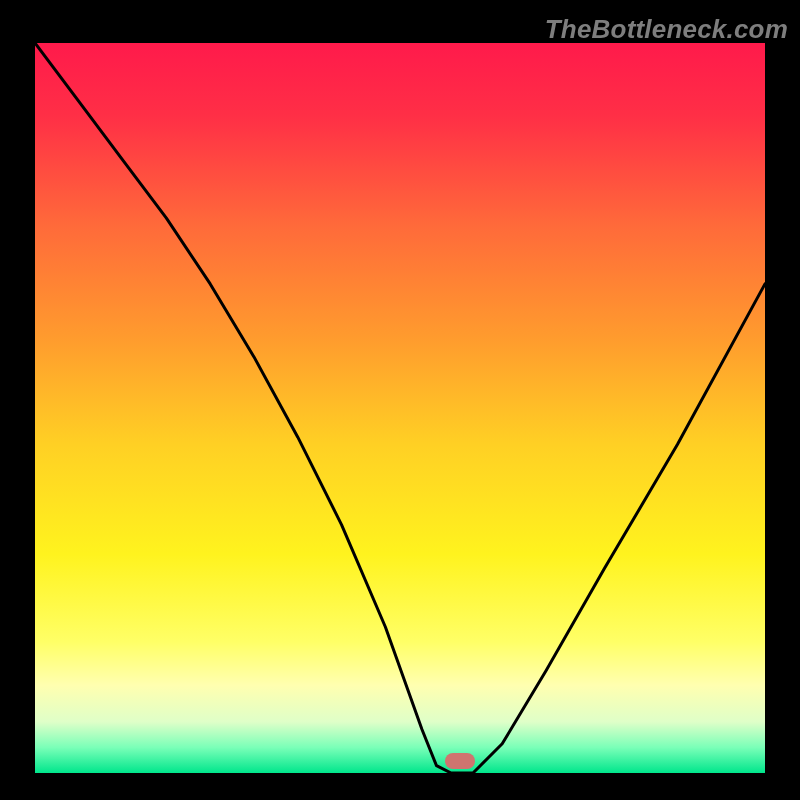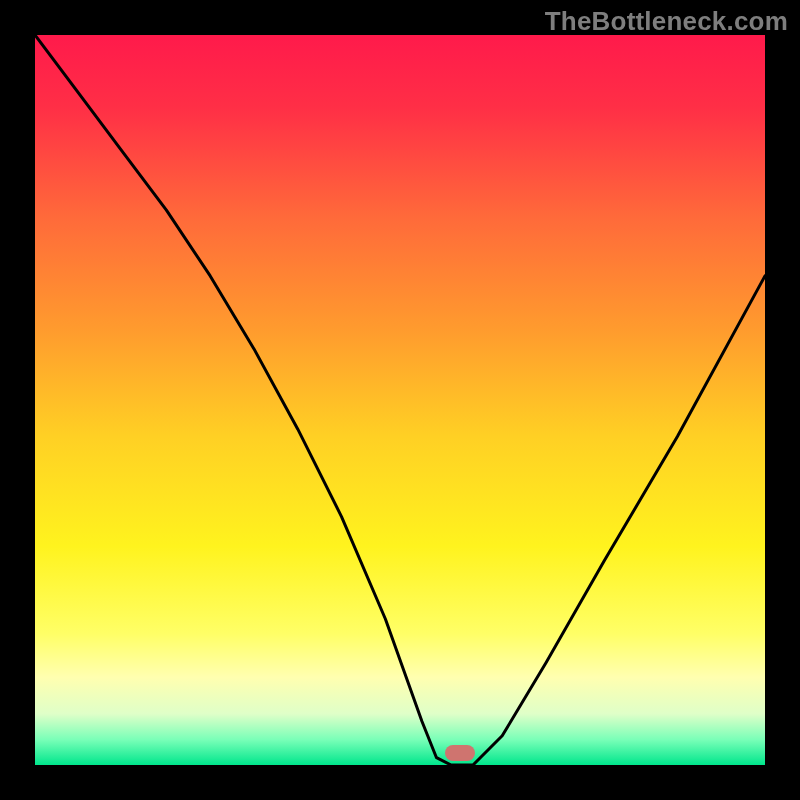--- a/index.html
+++ b/index.html
@@ -6,23 +6,24 @@
     margin: 0;
     padding: 0;
     width: 800px;
     height: 800px;
     background: #000;
     overflow: hidden;
   }
   .frame {
     position: absolute;
     left: 0;
-    top: 0;
+    top: 8px;
     width: 800px;
     height: 596px;
+    font-style: italic;
   }
   .plot-area {
     position: absolute;
     left: 35px;
     top: 35px;
     width: 730px;
     height: 730px;
     overflow: hidden;
   }
   .gradient {

